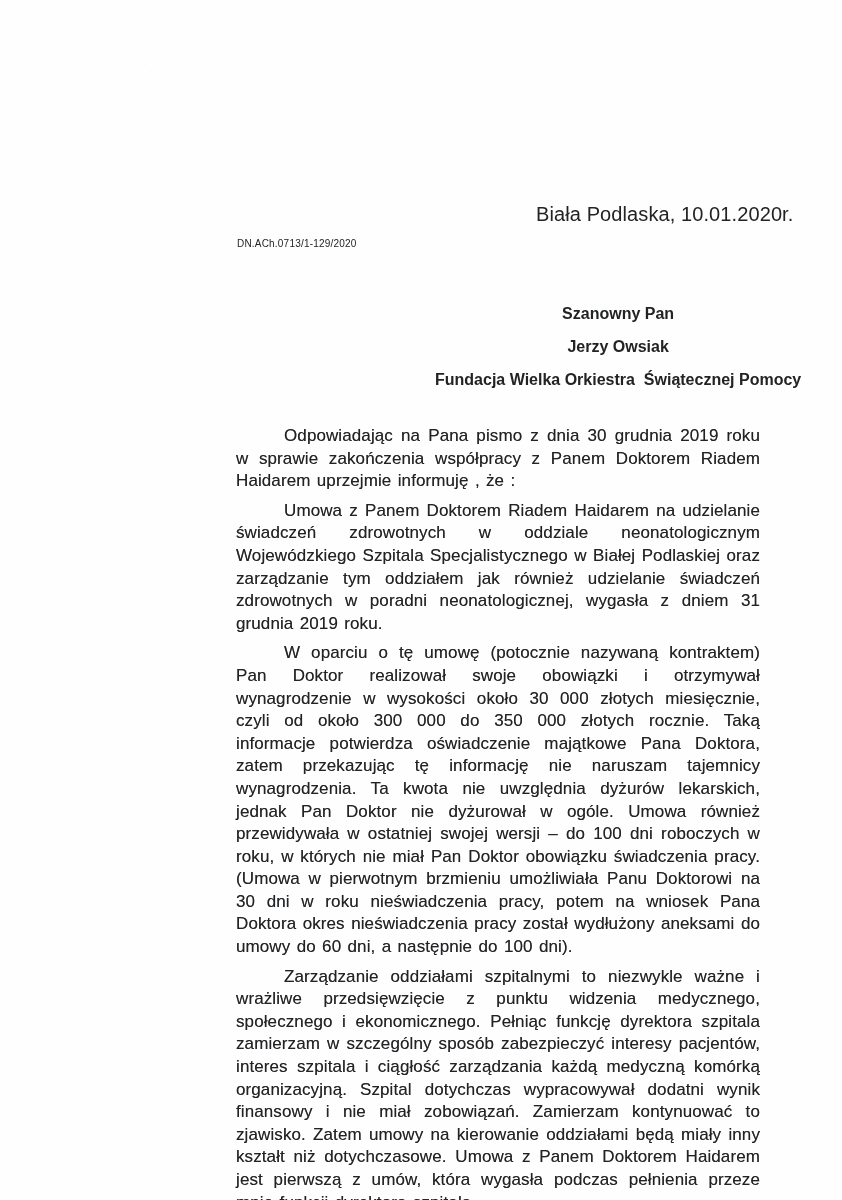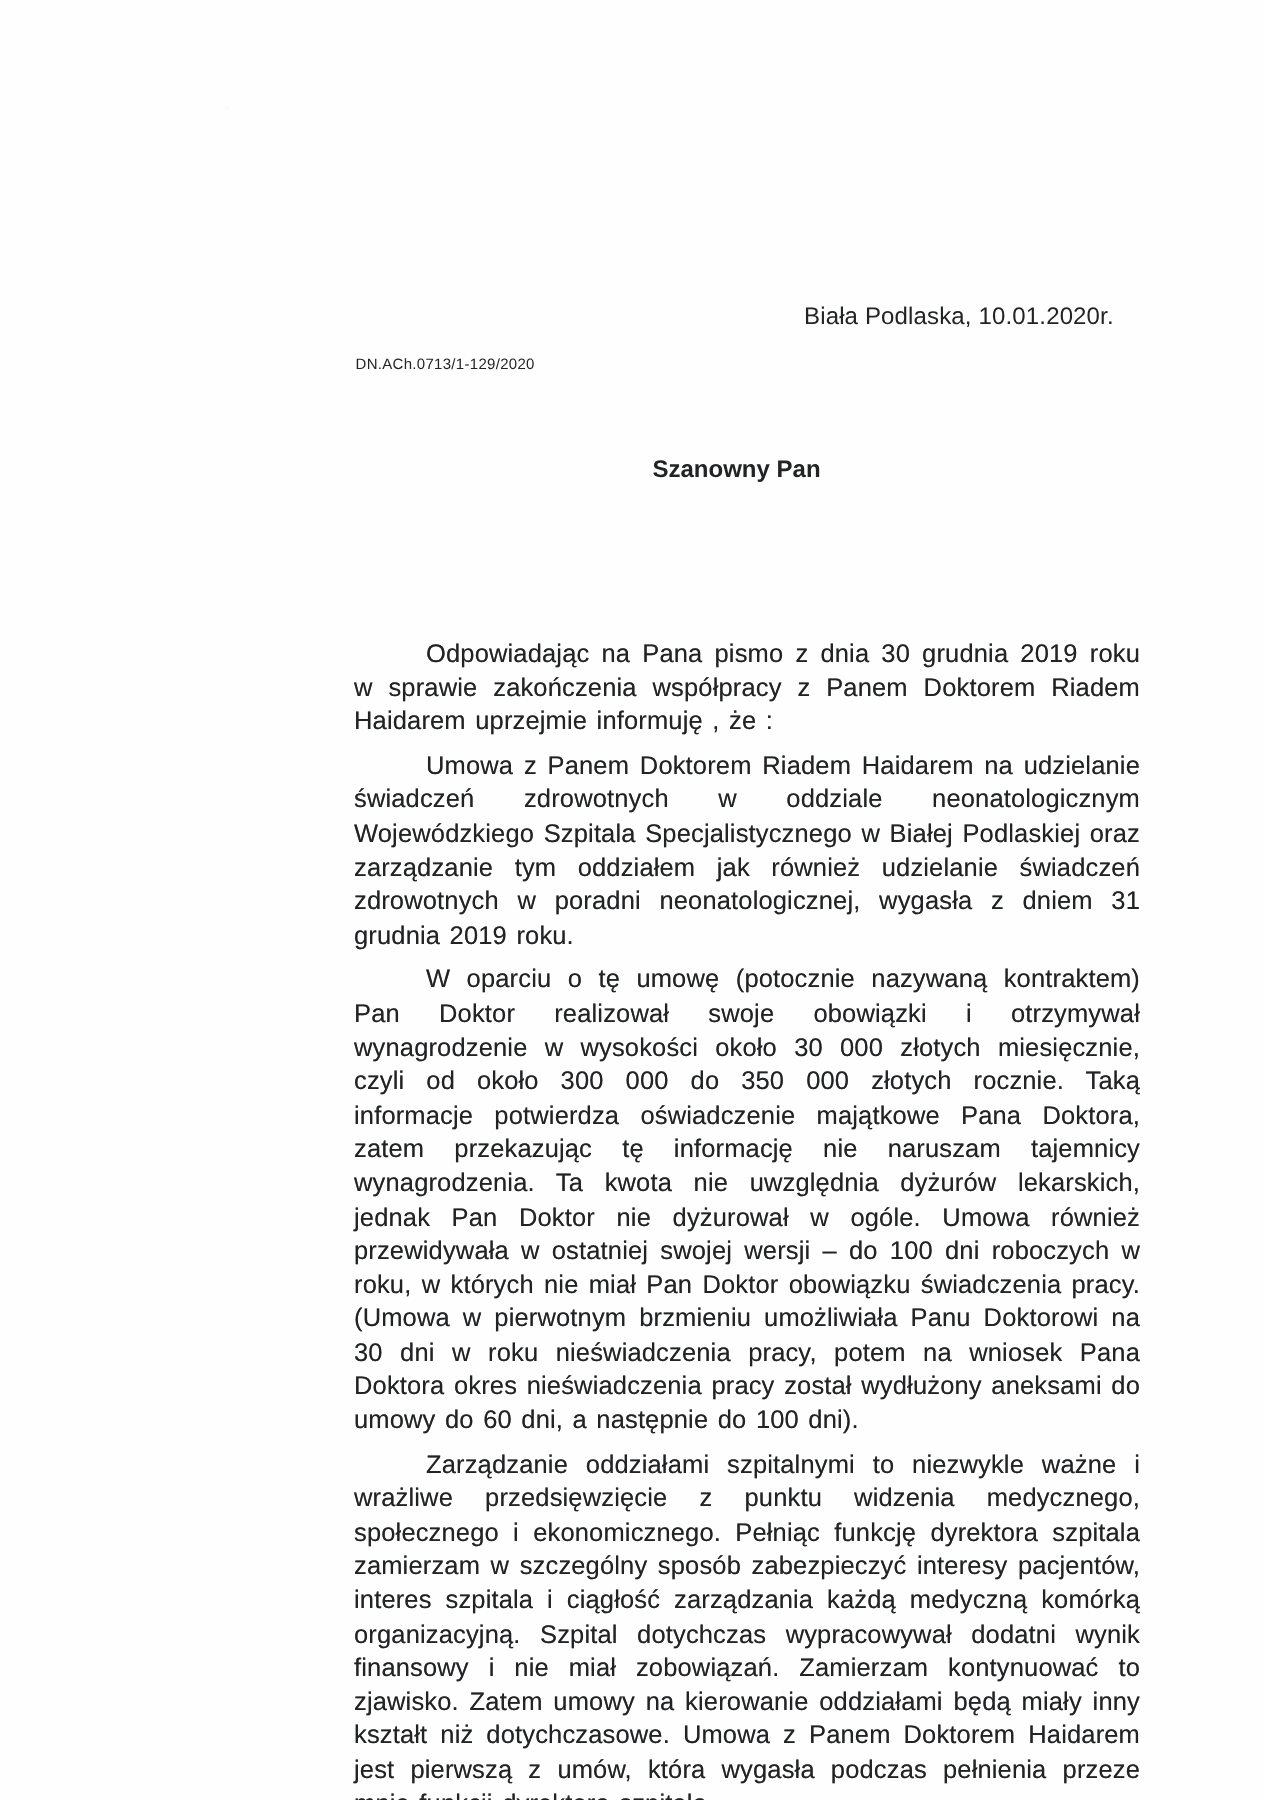--- a/index.html
+++ b/index.html
@@ -19,21 +19,21 @@
       #fefefe;
     overflow: hidden;
     font-family: "Liberation Sans", "DejaVu Sans", sans-serif;
     color: #222325;
     -webkit-font-smoothing: antialiased;
   }
   .date-line {
     position: absolute;
     top: 203px;
     left: 536px;
-    font-size: 16px;
+    font-size: 20px;
     letter-spacing: 0.1px;
     white-space: nowrap;
   }
   .ref-number {
     position: absolute;
     top: 238px;
     left: 237px;
     font-size: 10px;
     letter-spacing: 0.2px;
     white-space: nowrap;
@@ -73,20 +73,22 @@
 <body>
 
 <div class="scan-page">
 
   <div class="date-line">Biała Podlaska, 10.01.2020r.</div>
 
   <div class="ref-number">DN.ACh.0713/1-129/2020</div>
 
   <div class="recipient-block">
     <p class="recipient-line">Szanowny Pan</p>
+    <p class="recipient-line">Jerzy Owsiak</p>
+    <p class="recipient-line">Fundacja Wielka Orkiestra  Świątecznej Pomocy</p>
   </div>
 
   <div class="letter-body">
     <p>Odpowiadając na Pana pismo z dnia 30 grudnia 2019 roku w sprawie zakończenia współpracy z Panem Doktorem Riadem Haidarem uprzejmie informuję , że :</p>
     <p>Umowa z Panem Doktorem Riadem Haidarem na udzielanie świadczeń zdrowotnych w oddziale neonatologicznym Wojewódzkiego Szpitala Specjalistycznego w Białej Podlaskiej oraz zarządzanie tym oddziałem jak również udzielanie świadczeń zdrowotnych w poradni neonatologicznej, wygasła z dniem 31 grudnia 2019 roku.</p>
     <p>W oparciu o tę umowę (potocznie nazywaną kontraktem) Pan Doktor realizował swoje obowiązki i otrzymywał wynagrodzenie w wysokości około 30 000 złotych miesięcznie, czyli od około 300 000 do 350 000 złotych rocznie. Taką informacje potwierdza oświadczenie majątkowe Pana Doktora, zatem przekazując tę informację nie naruszam tajemnicy wynagrodzenia. Ta kwota nie uwzględnia dyżurów lekarskich, jednak Pan Doktor nie dyżurował w ogóle. Umowa również przewidywała w ostatniej swojej wersji – do 100 dni roboczych w roku, w których nie miał Pan Doktor obowiązku świadczenia pracy. (Umowa w pierwotnym brzmieniu umożliwiała Panu Doktorowi na 30 dni w roku nieświadczenia pracy, potem na wniosek Pana Doktora okres nieświadczenia pracy został wydłużony aneksami do umowy do 60 dni, a następnie do 100 dni).</p>
     <p>Zarządzanie oddziałami szpitalnymi to niezwykle ważne i wrażliwe przedsięwzięcie z punktu widzenia medycznego, społecznego i ekonomicznego. Pełniąc funkcję dyrektora szpitala zamierzam w szczególny sposób zabezpieczyć interesy pacjentów, interes szpitala i ciągłość zarządzania każdą medyczną komórką organizacyjną. Szpital dotychczas wypracowywał dodatni wynik finansowy i nie miał zobowiązań. Zamierzam kontynuować to zjawisko. Zatem umowy na kierowanie oddziałami będą miały inny kształt niż dotychczasowe. Umowa z Panem Doktorem Haidarem jest pierwszą z umów, która wygasła podczas pełnienia przeze mnie funkcji dyrektora szpitala.</p>
   </div>
 
 </div>

